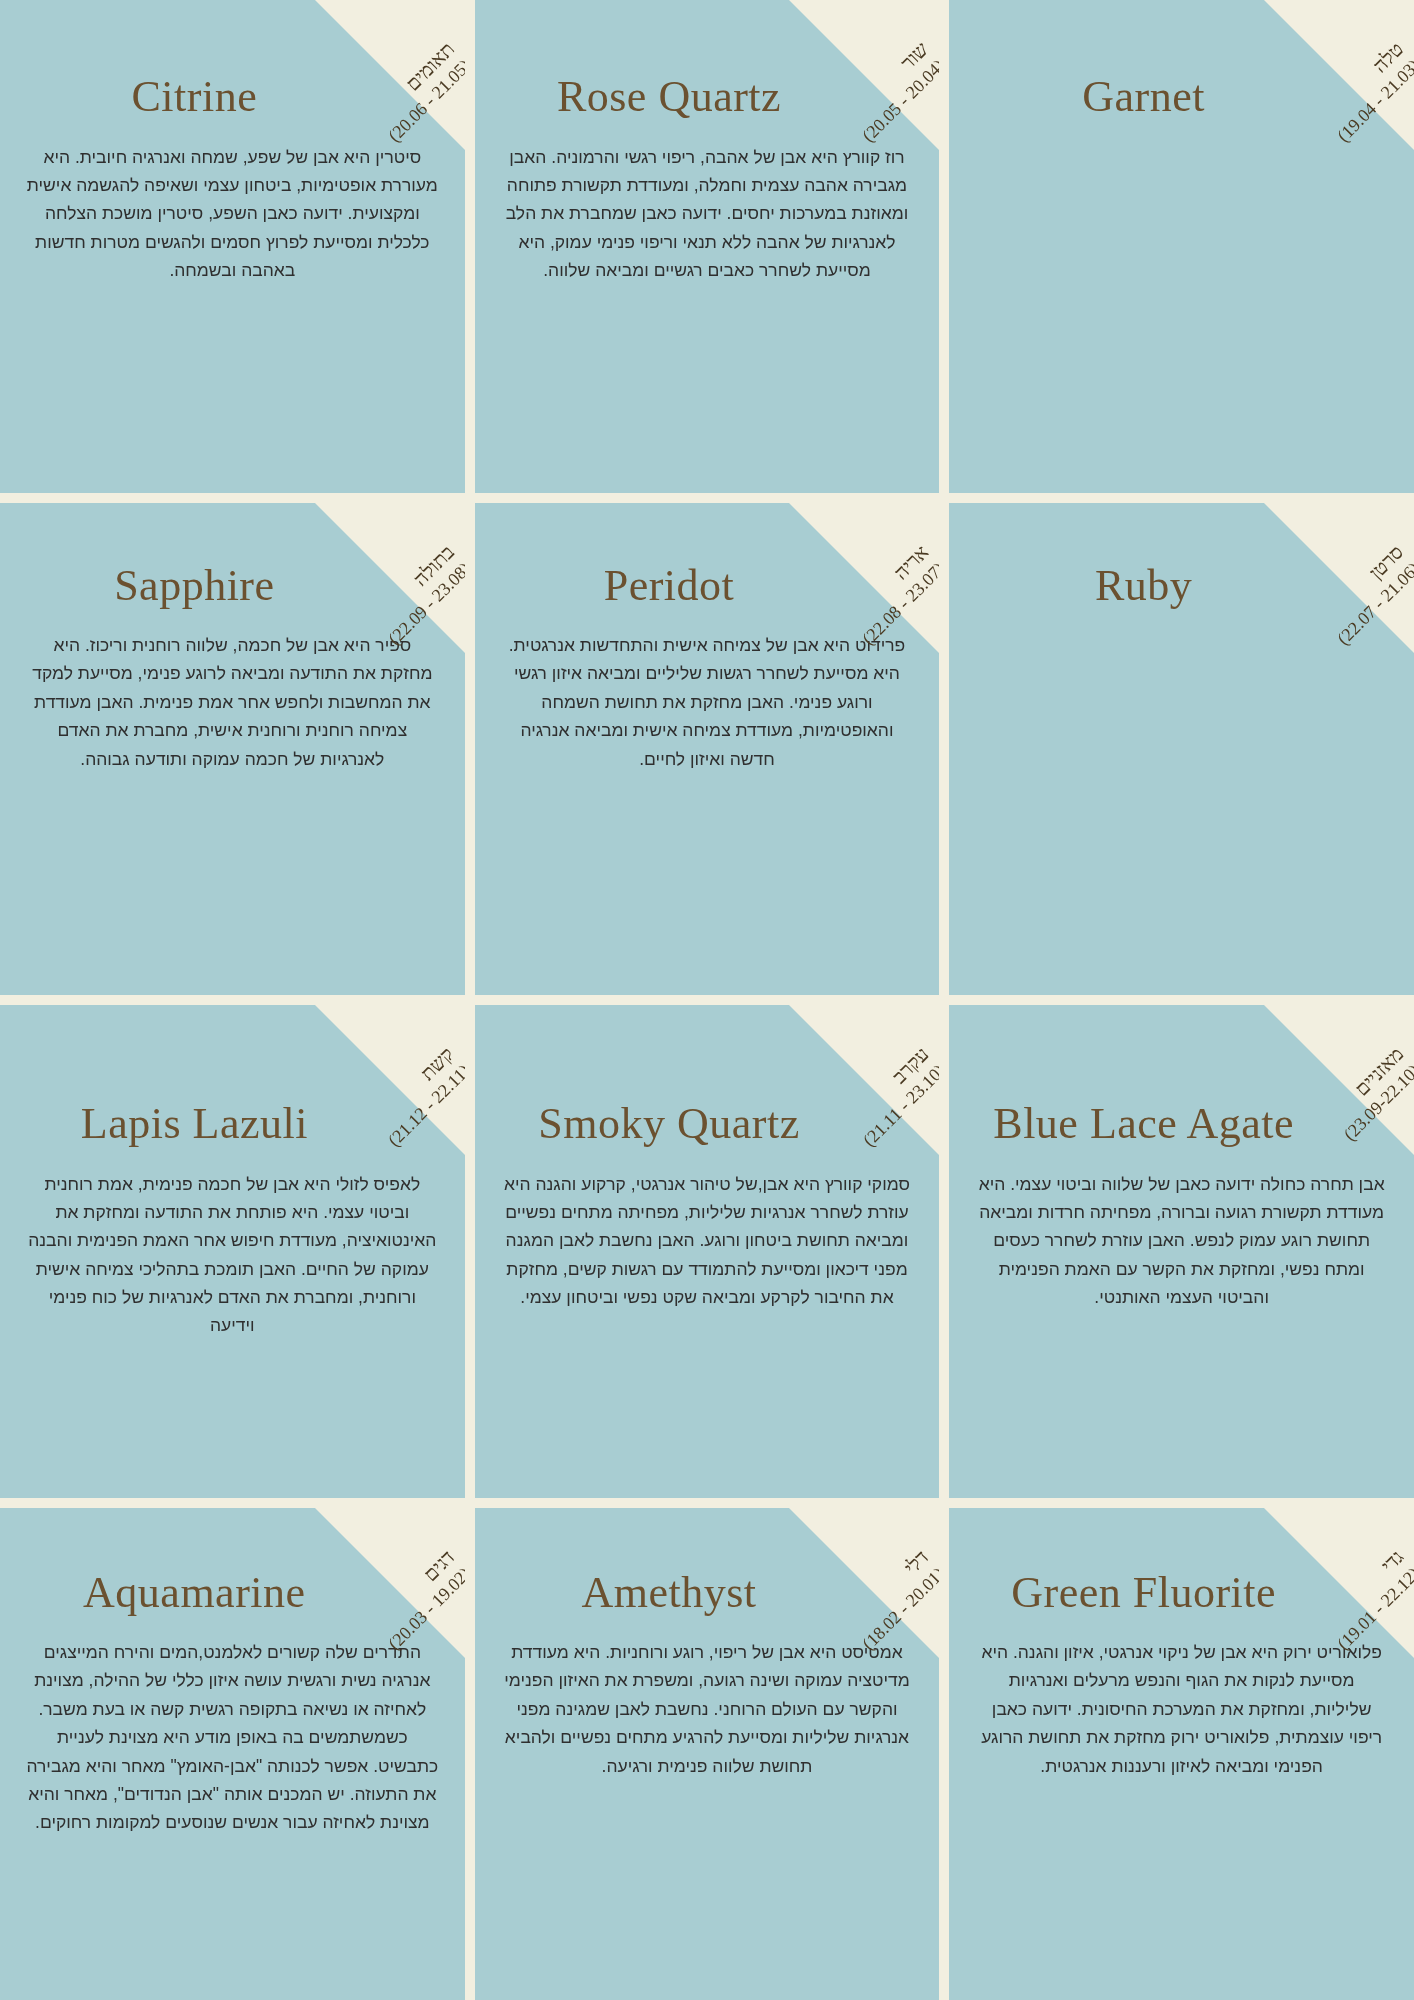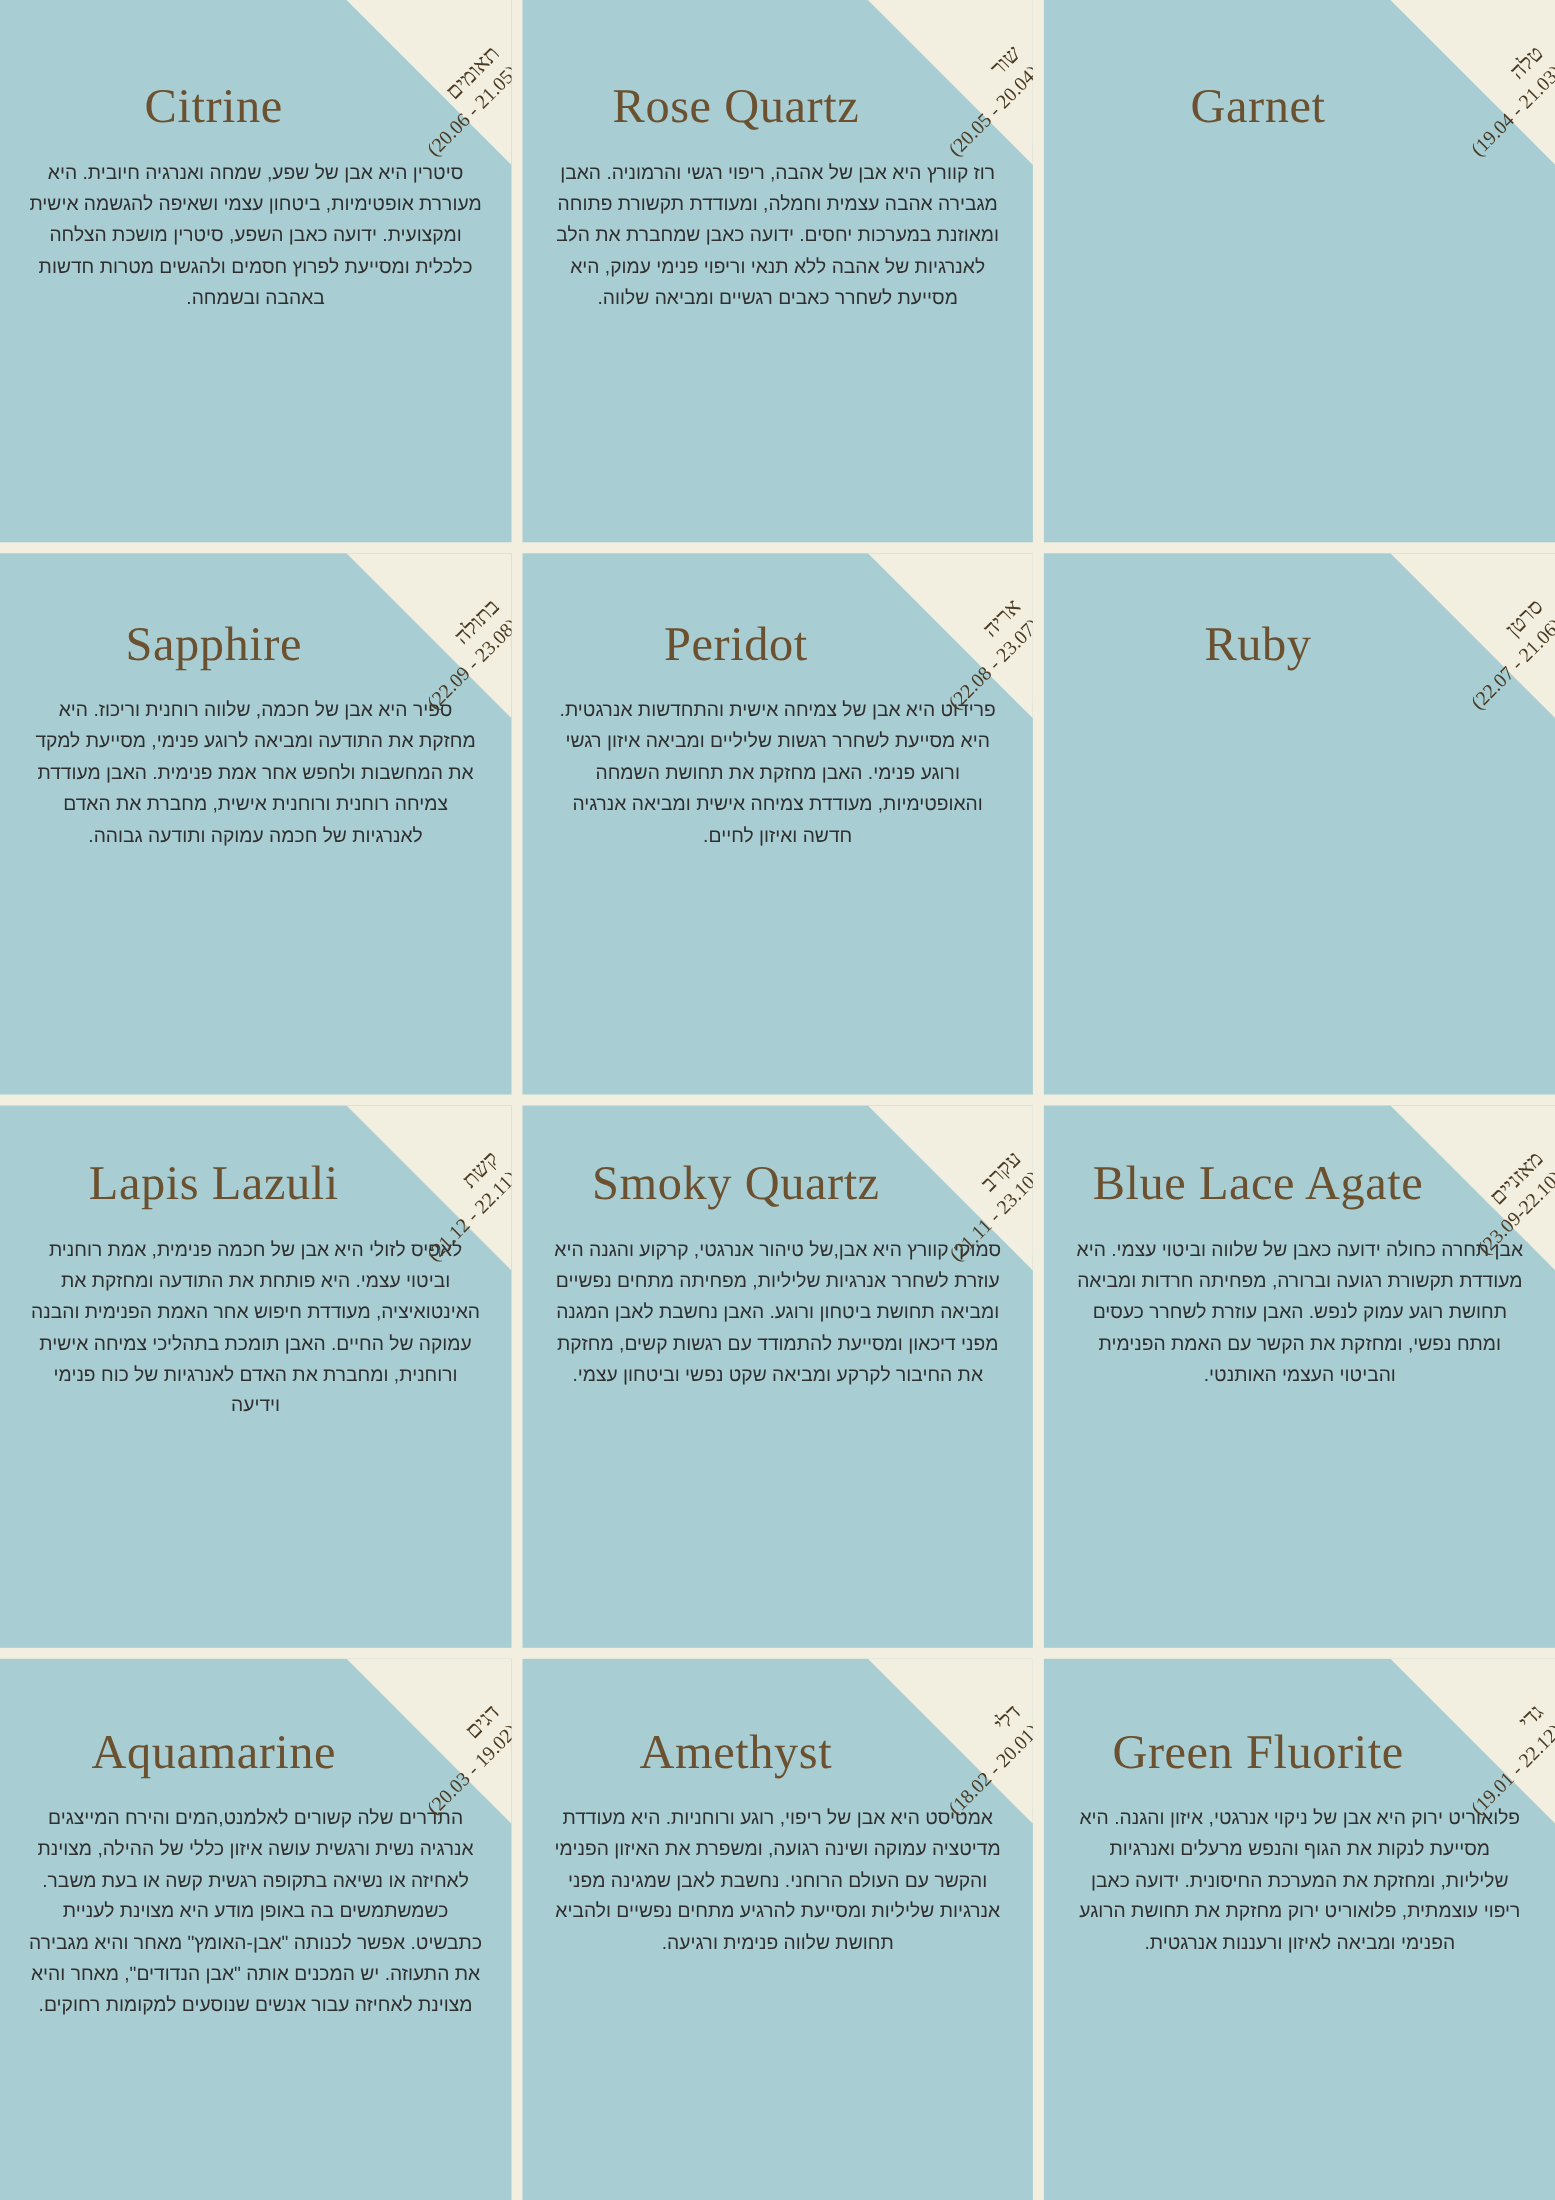--- a/index.html
+++ b/index.html
@@ -86,21 +86,21 @@
     color: #2f2f2f;
     font-size: 17.5px;
     line-height: 1.62;
     padding: 22px 26px 10px 26px;
     margin: 0;
     font-family: "Liberation Sans", sans-serif;
   }
   
   .card.r1 .stone-title { padding-top: 74px; }
   .card.r2 .stone-title { padding-top: 60px; }
-  .card.r3 .stone-title { padding-top: 48px; }
+  .card.r3 .stone-title { padding-top: 48px; margin-top: 48px; }
   .card.r4 .stone-title { padding-top: 62px; }
 </style>
 </head>
 <body>
 
 <div class="grid">
 
   <div class="card r1">
     <div class="corner"></div>
     <div class="sign">

